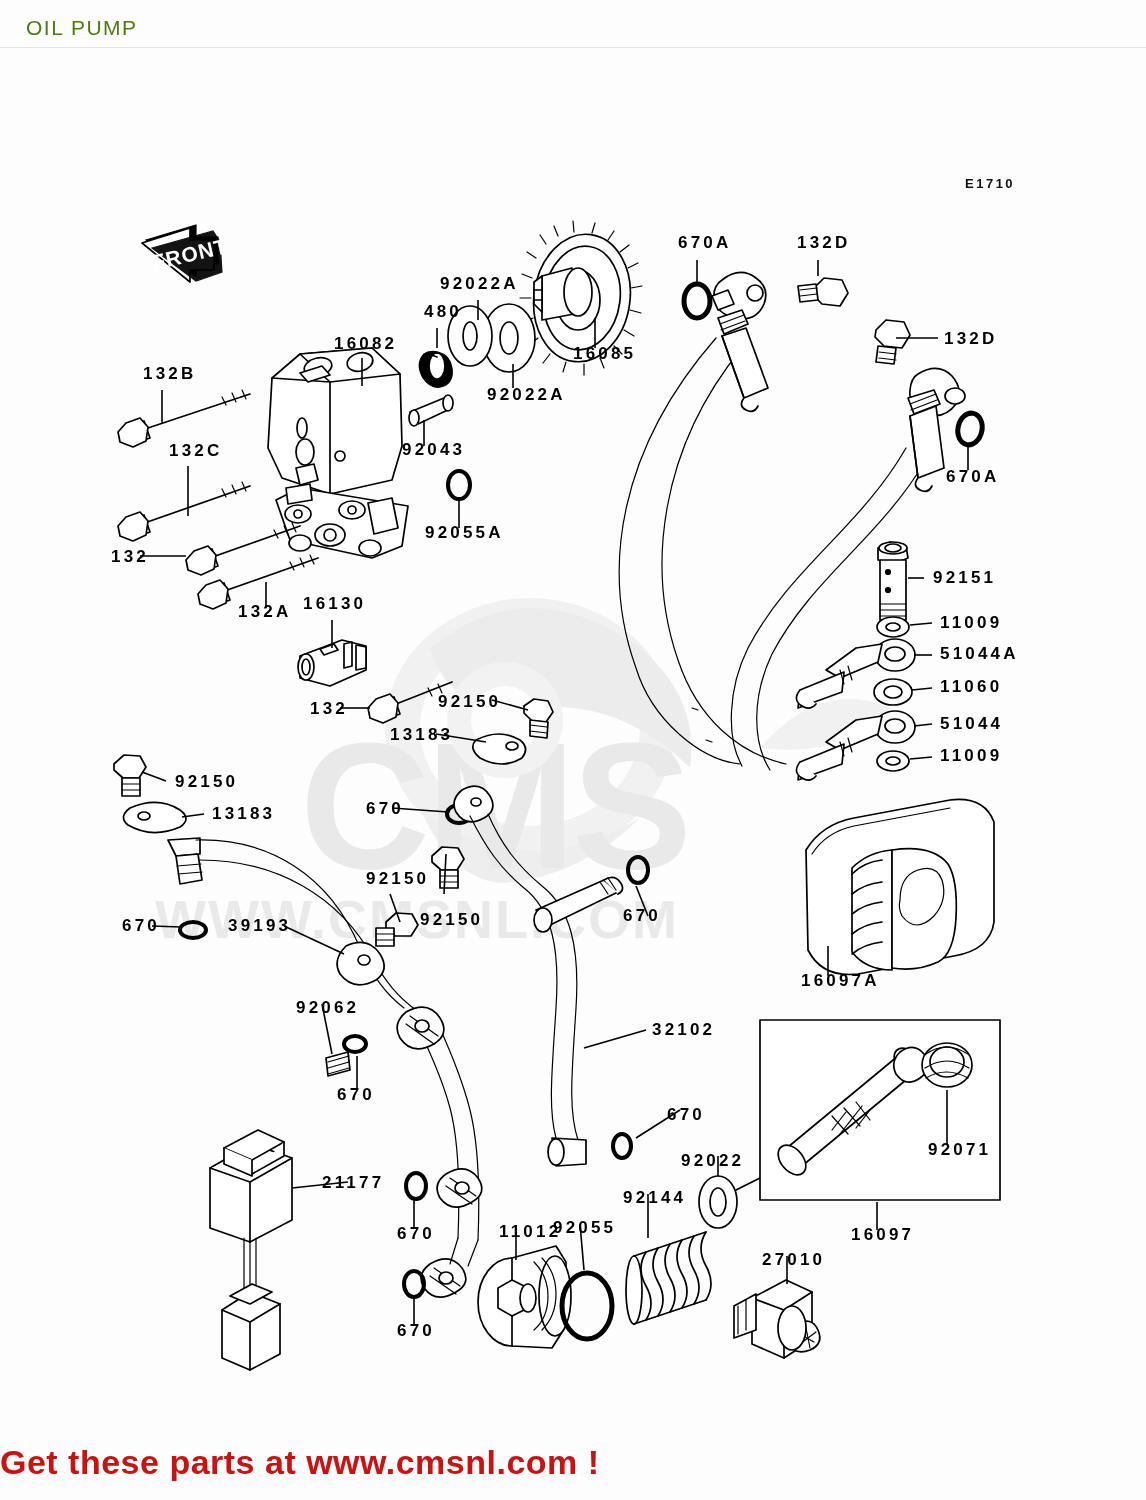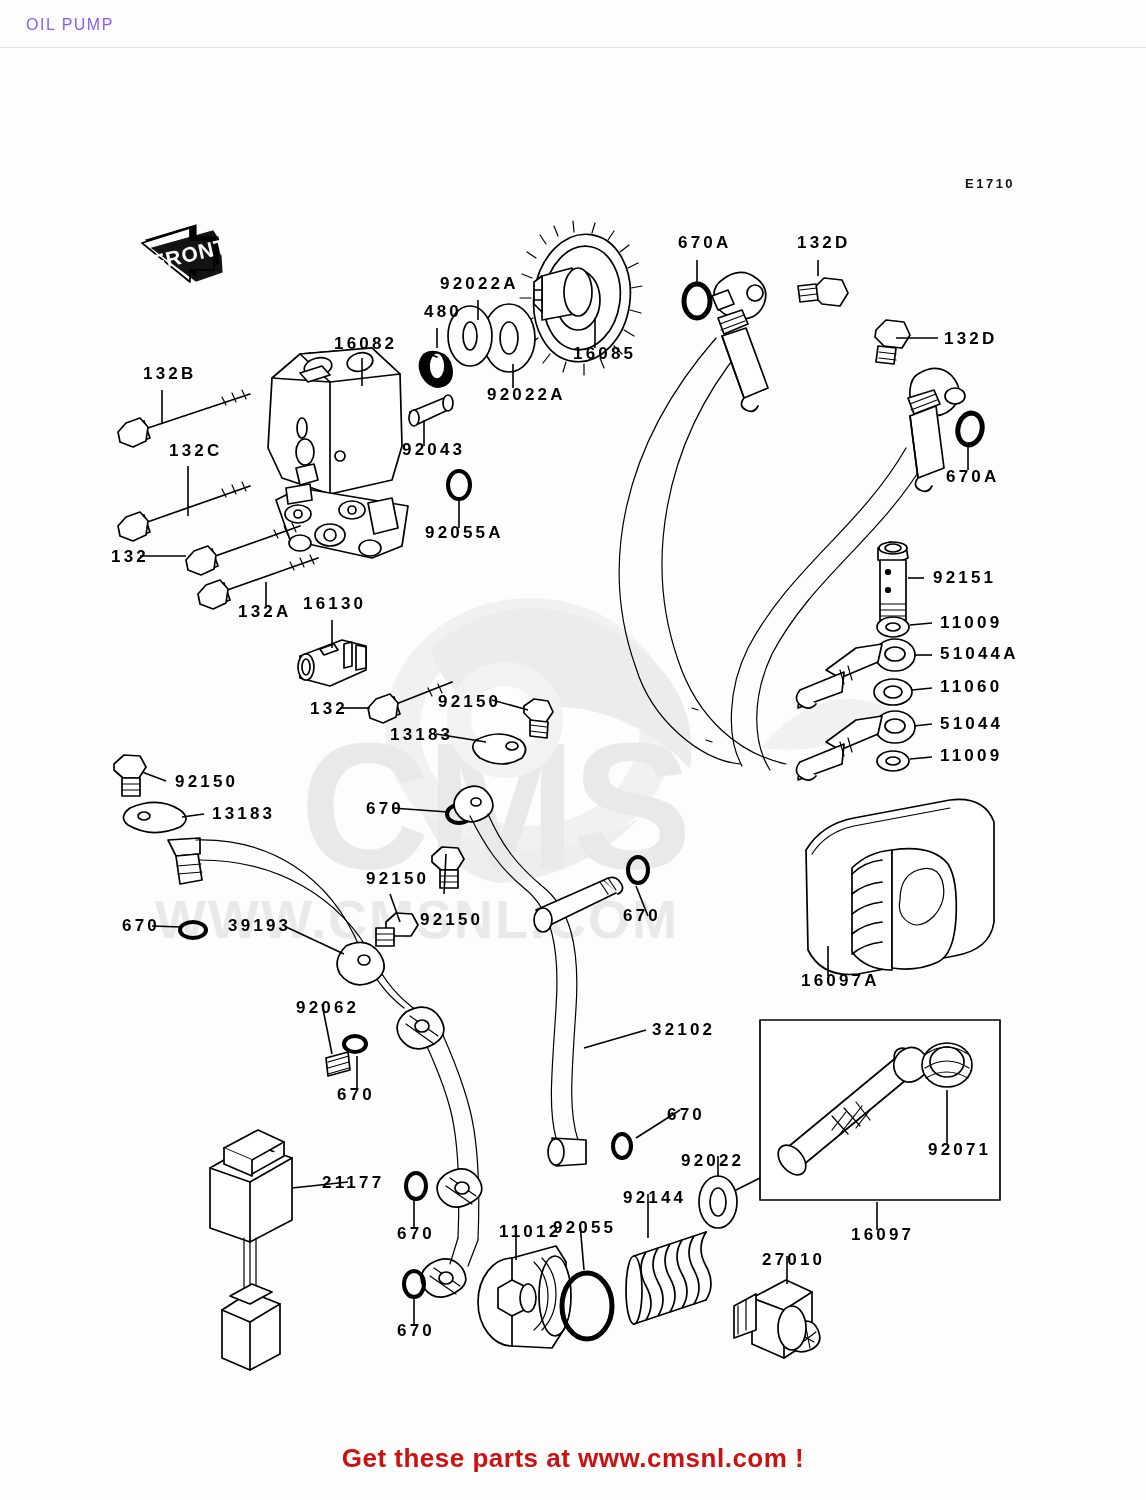--- a/index.html
+++ b/index.html
@@ -18,23 +18,23 @@
     height: 1500px;
     background: #fdfdfd;
     overflow: hidden;
   }
 
   
   #page-title {
     position: absolute;
     left: 26px;
     top: 16px;
-    font-size: 16px;
+    font-size: 21px;
     letter-spacing: 1.5px;
-    color: #8b5cf6;
+    color: #4d7c0f;
     font-weight: 400;
     white-space: nowrap;
   }
   #header-rule {
     position: absolute;
     left: 0;
     top: 47px;
     width: 1146px;
     height: 1px;
     background: #e3e3e3;
@@ -51,22 +51,22 @@
   #diagram svg {
     display: block;
   }
 
   
   #footer-cta {
     position: absolute;
     left: 0;
     top: 1443px;
     width: 1146px;
-    text-align: center;
-    font-size: 26px;
+    text-align: left;
+    font-size: 34px;
     font-weight: 700;
     color: #cc1111;
     letter-spacing: 0.5px;
     white-space: nowrap;
   }
 
   
   .lbl {
     font-family: "Liberation Sans", sans-serif;
     font-size: 17px;

